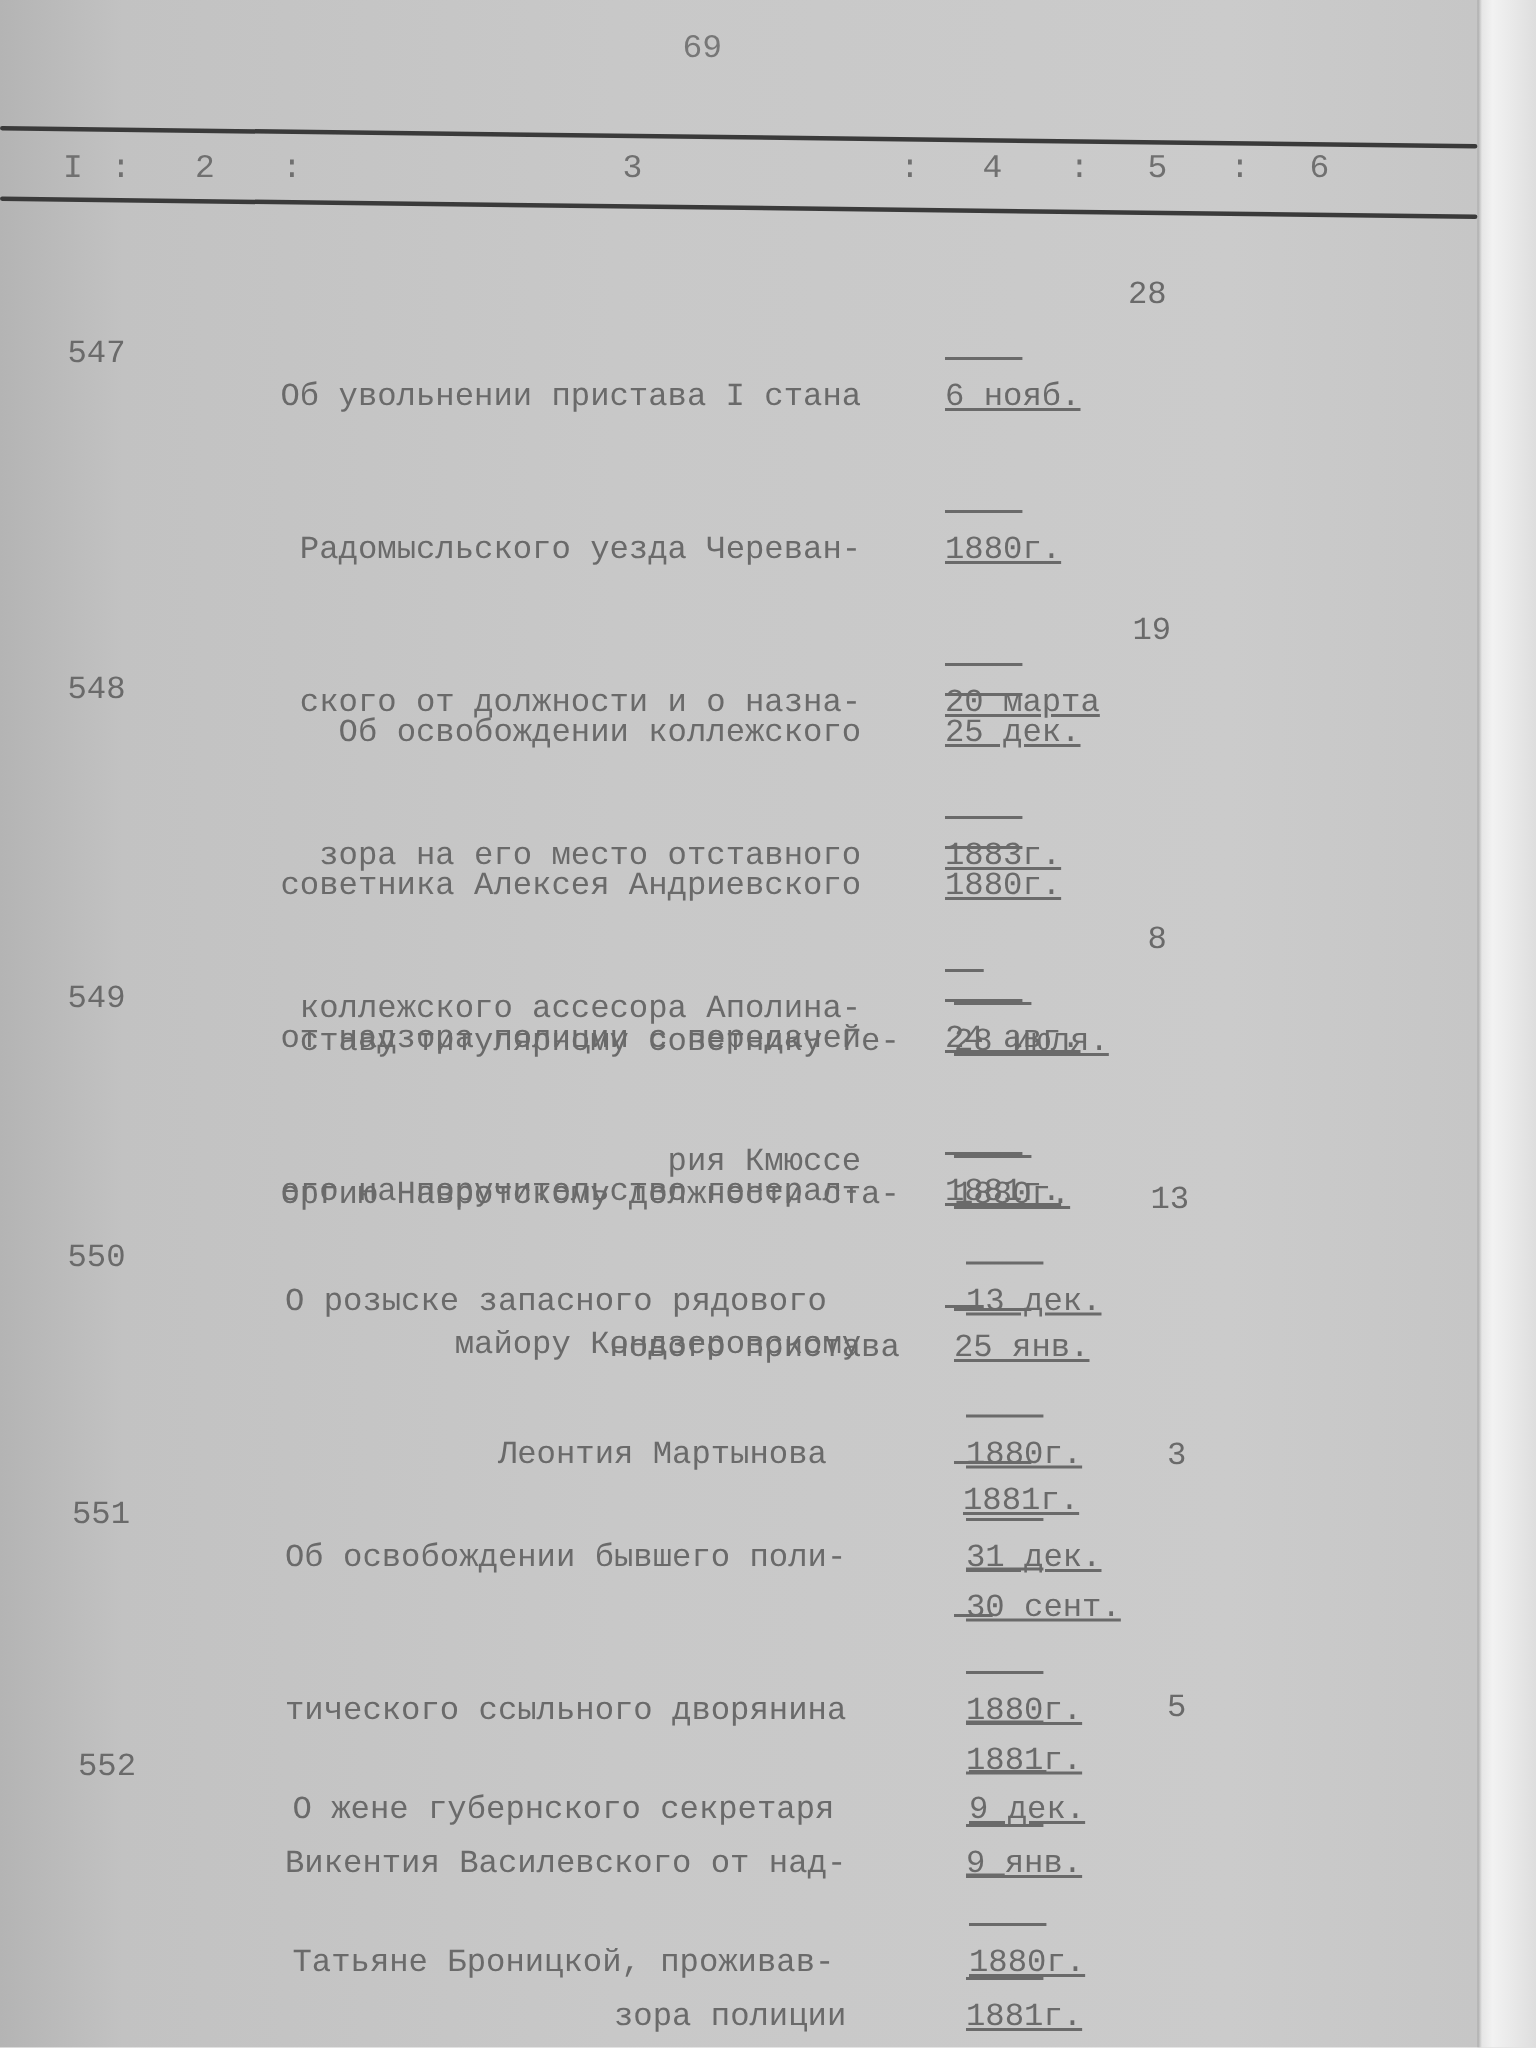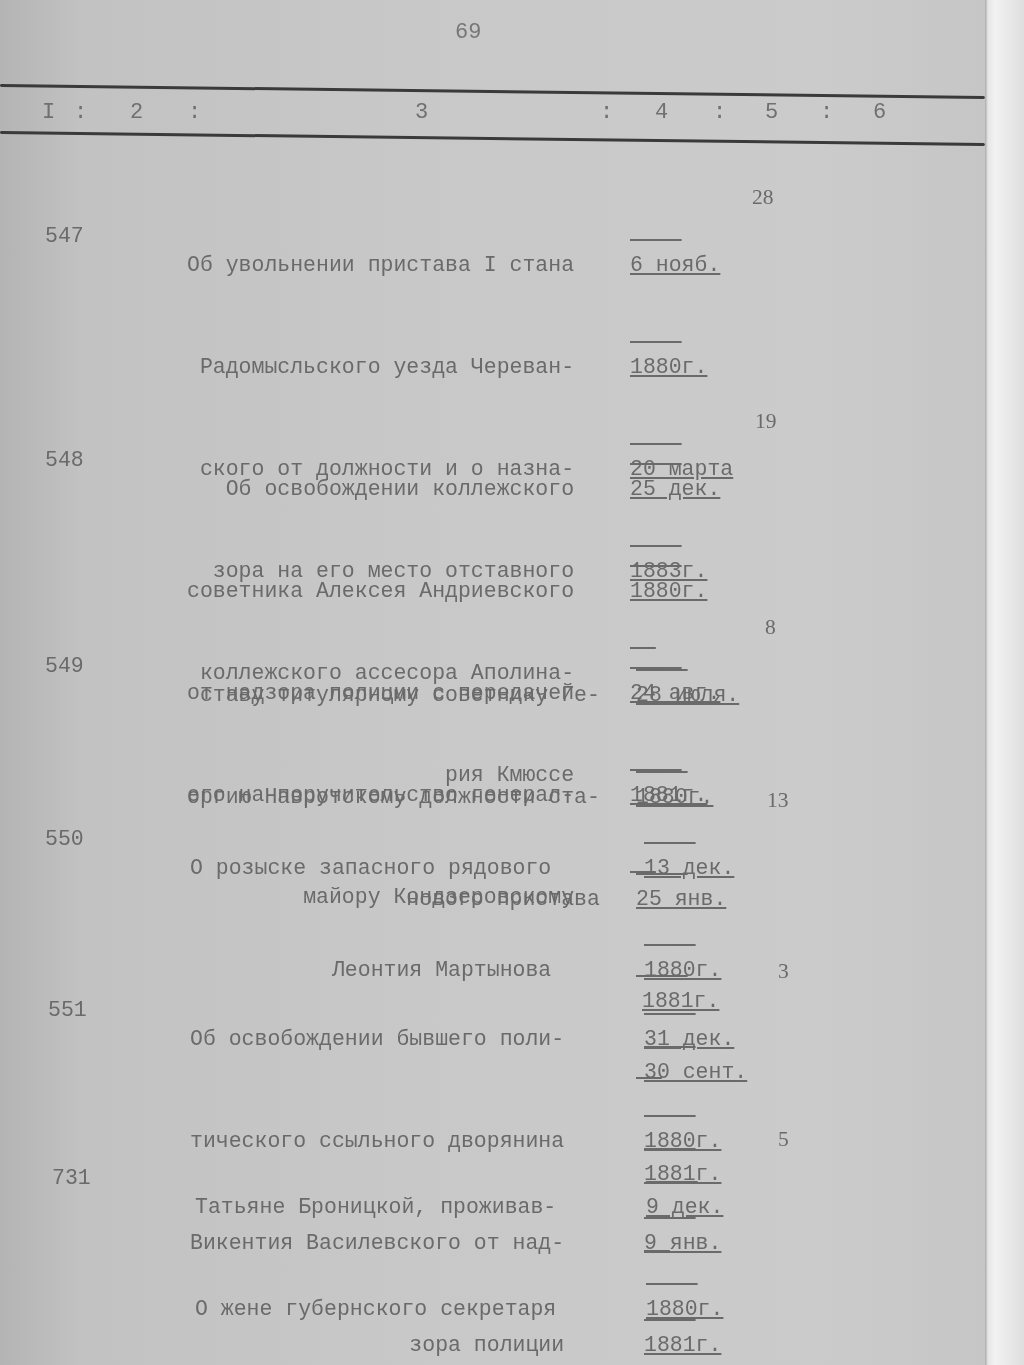--- a/index.html
+++ b/index.html
@@ -24,21 +24,21 @@
   .rule.bottom { top: 131px; transform: rotate(0.7deg); transform-origin: left center; }
   .header-row {
     position: absolute; top: 100px; left: 0; width: 985px; height: 30px;
     font-size: 22px; color: #707070;
   }
   .header-row span { position: absolute; top: 0; }
   .entry { position: absolute; left: 0; width: 985px; font-size: 21.5px; line-height: 34px; }
   .entry .num { position: absolute; left: 45px; top: 0; margin-top: 39px; }
   .entry .desc { position: absolute; left: 187px; top: 0; white-space: pre; text-align: right; }
   .entry .dates { position: absolute; left: 630px; top: 0; white-space: pre; text-decoration: underline; }
-  .entry .sheets { position: absolute; top: 0; font-family: Liberation Serif, serif; }
+  .entry .sheets { position: absolute; top: 0; }
   .line { display: block; height: 34px; }
 </style>
 </head>
 <body>
 
 <div class="page-edge"></div>
 
 <div class="page-number">69</div>
 
 <div class="rule top"></div>
@@ -136,24 +136,24 @@
   <div class="dates" style="left:644px">
     <span class="line">31 дек.</span>
     <span class="line">1880г.</span>
     <span class="line">9 янв.</span>
     <span class="line">1881г.</span>
   </div>
   <span class="sheets" style="left:778px">3</span>
 </div>
 
 <div class="entry" style="top:1122px">
-  <span class="num" style="left:52px">731</span>
+  <span class="num" style="left:52px">552</span>
   <div class="desc" style="left:195px">
+    <span class="line">О жене губернского секретаря</span>
     <span class="line">Татьяне Броницкой, проживав-</span>
-    <span class="line">О жене губернского секретаря</span>
     
   </div>
   <div class="dates" style="left:646px">
     <span class="line">9 дек.</span>
     <span class="line">1880г.</span>
     
     
   </div>
   <span class="sheets" style="left:778px">5</span>
 </div>

